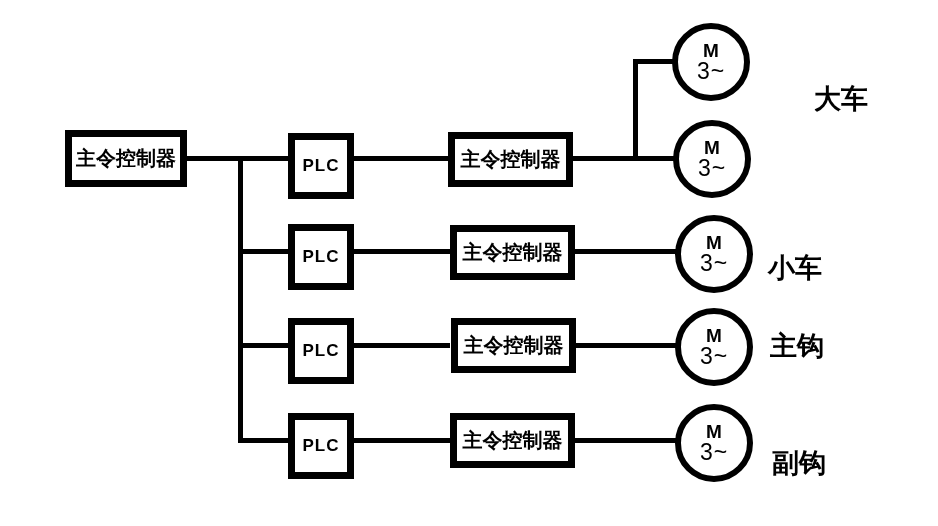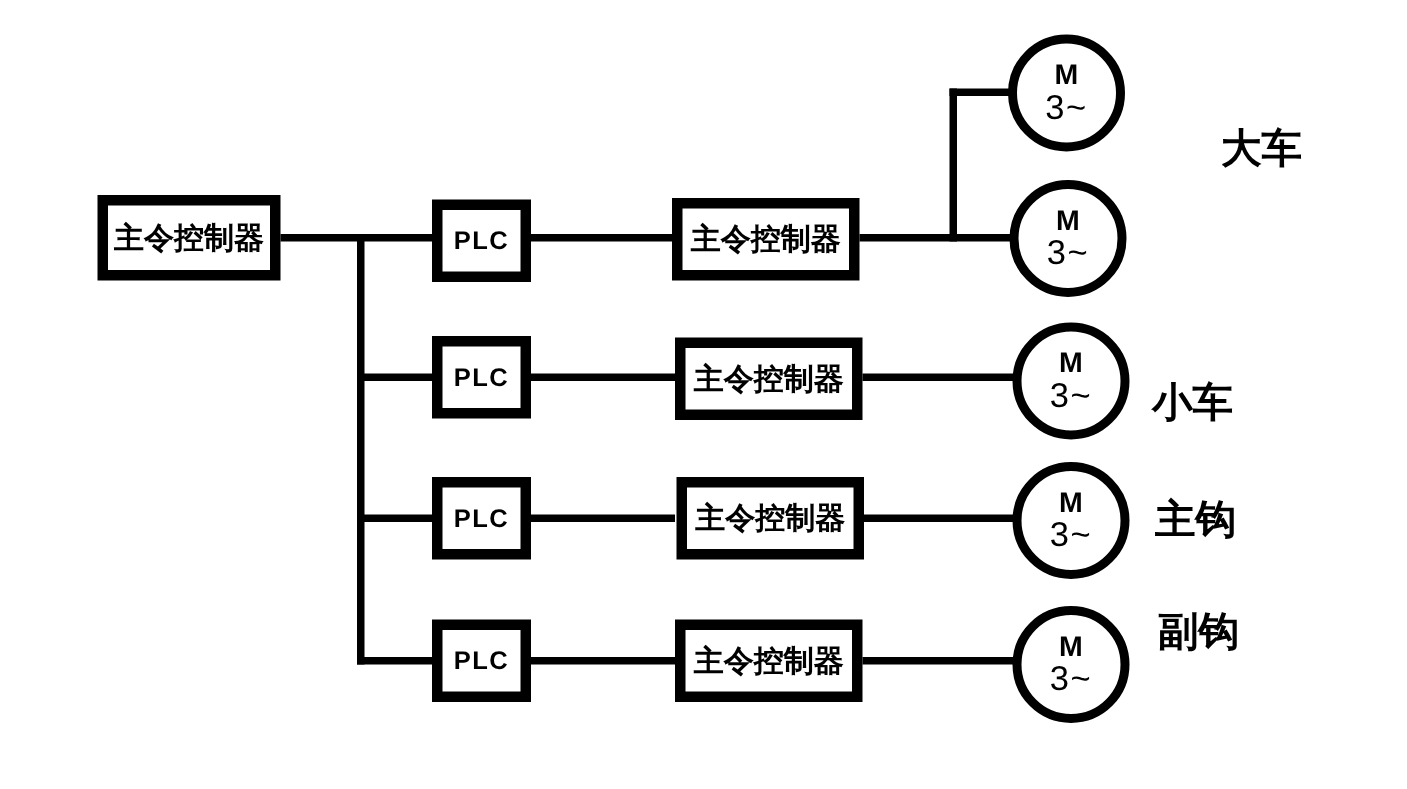--- a/index.html
+++ b/index.html
@@ -31,21 +31,21 @@
     border: 7px solid #000000;
     background: #ffffff;
     display: flex;
     align-items: center;
     justify-content: center;
     font-weight: bold;
     z-index: 2;
     white-space: nowrap;
   }
   .master-box { left: 65px; top: 130px; width: 122px; height: 57px; font-size: 20px; }
-  .plc-box    { width: 66px;  height: 55px; font-size: 17px; letter-spacing: 1px; }
+  .plc-box    { width: 66px;  height: 66px; font-size: 17px; letter-spacing: 1px; }
   .ctrl-box   { width: 125px; height: 55px; font-size: 20px; }
   
   .motor {
     position: absolute;
     box-sizing: border-box;
     width: 78px;
     height: 78px;
     border: 6px solid #000000;
     border-radius: 50%;
     background: #ffffff;
@@ -138,15 +138,15 @@
   <div class="box plc-box" style="left:288px; top:413px;">
     <span>PLC</span>
   </div>
   <div class="box ctrl-box" style="left:450px; top:413px;">
     <span>主令控制器</span>
   </div>
   <div class="motor" style="left:675px; top:404px;">
     <span class="m">M</span>
     <span class="ph">3~</span>
   </div>
-  <div class="group-label" style="left:772px; top:408px;">副钩</div>
+  <div class="group-label" style="left:772px; top:450px;">副钩</div>
 
 </div>
 
 </body></html>

